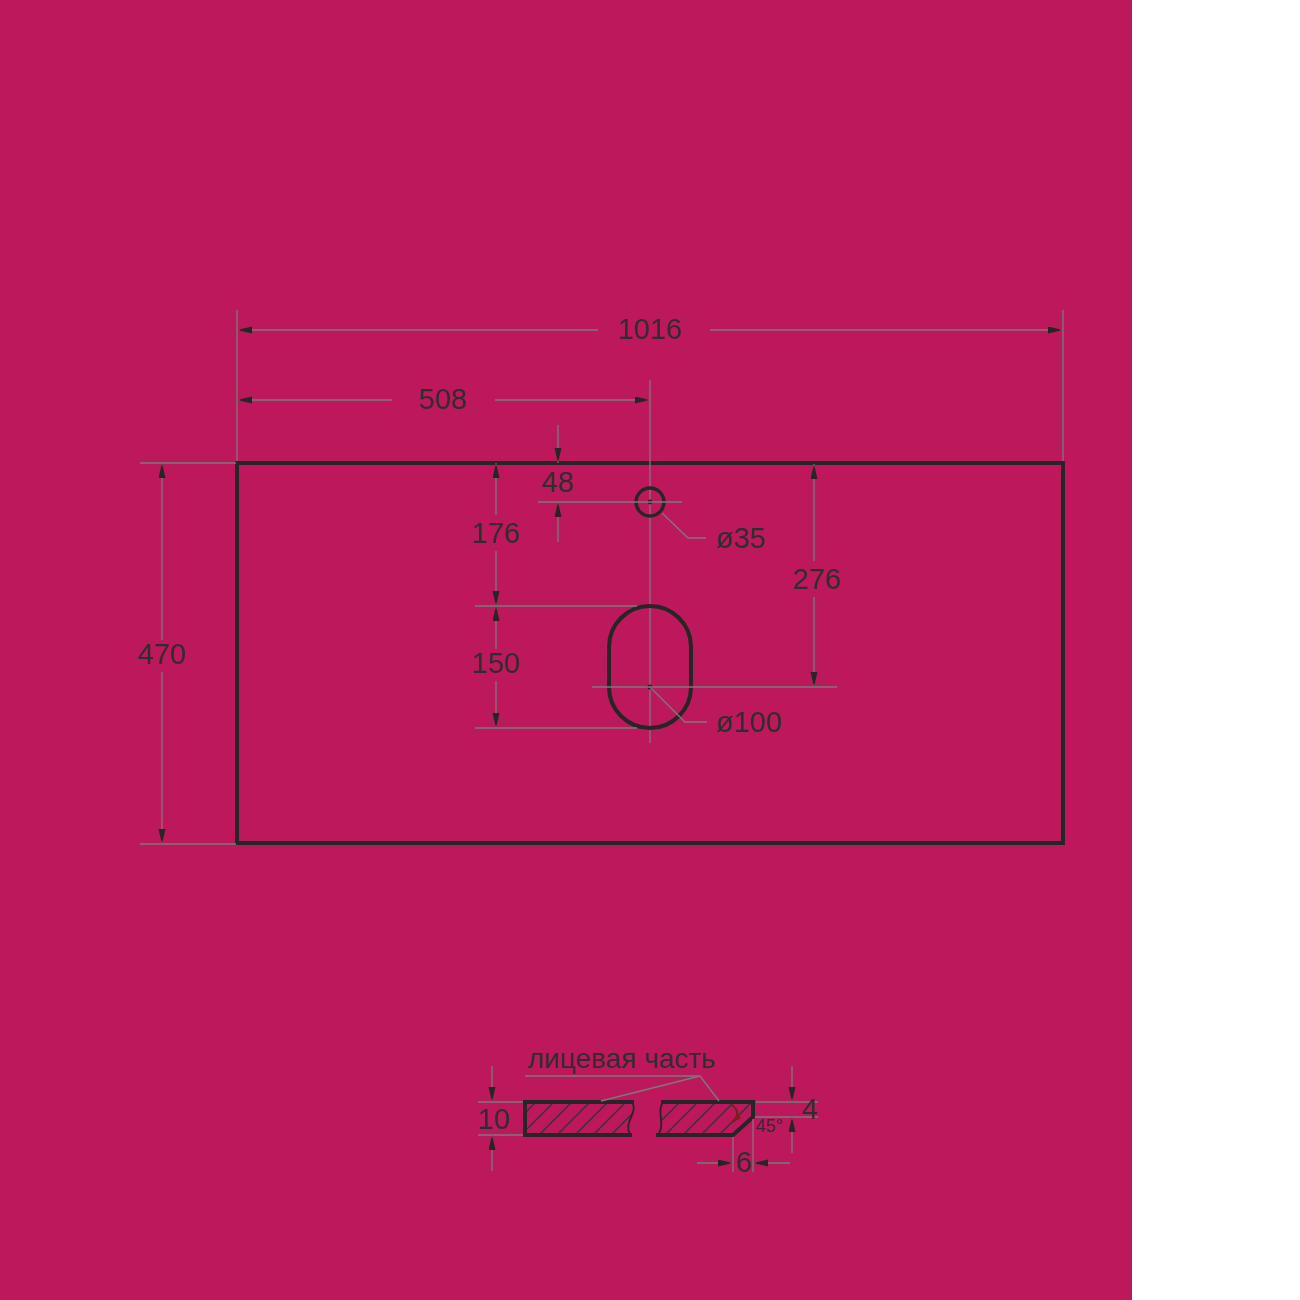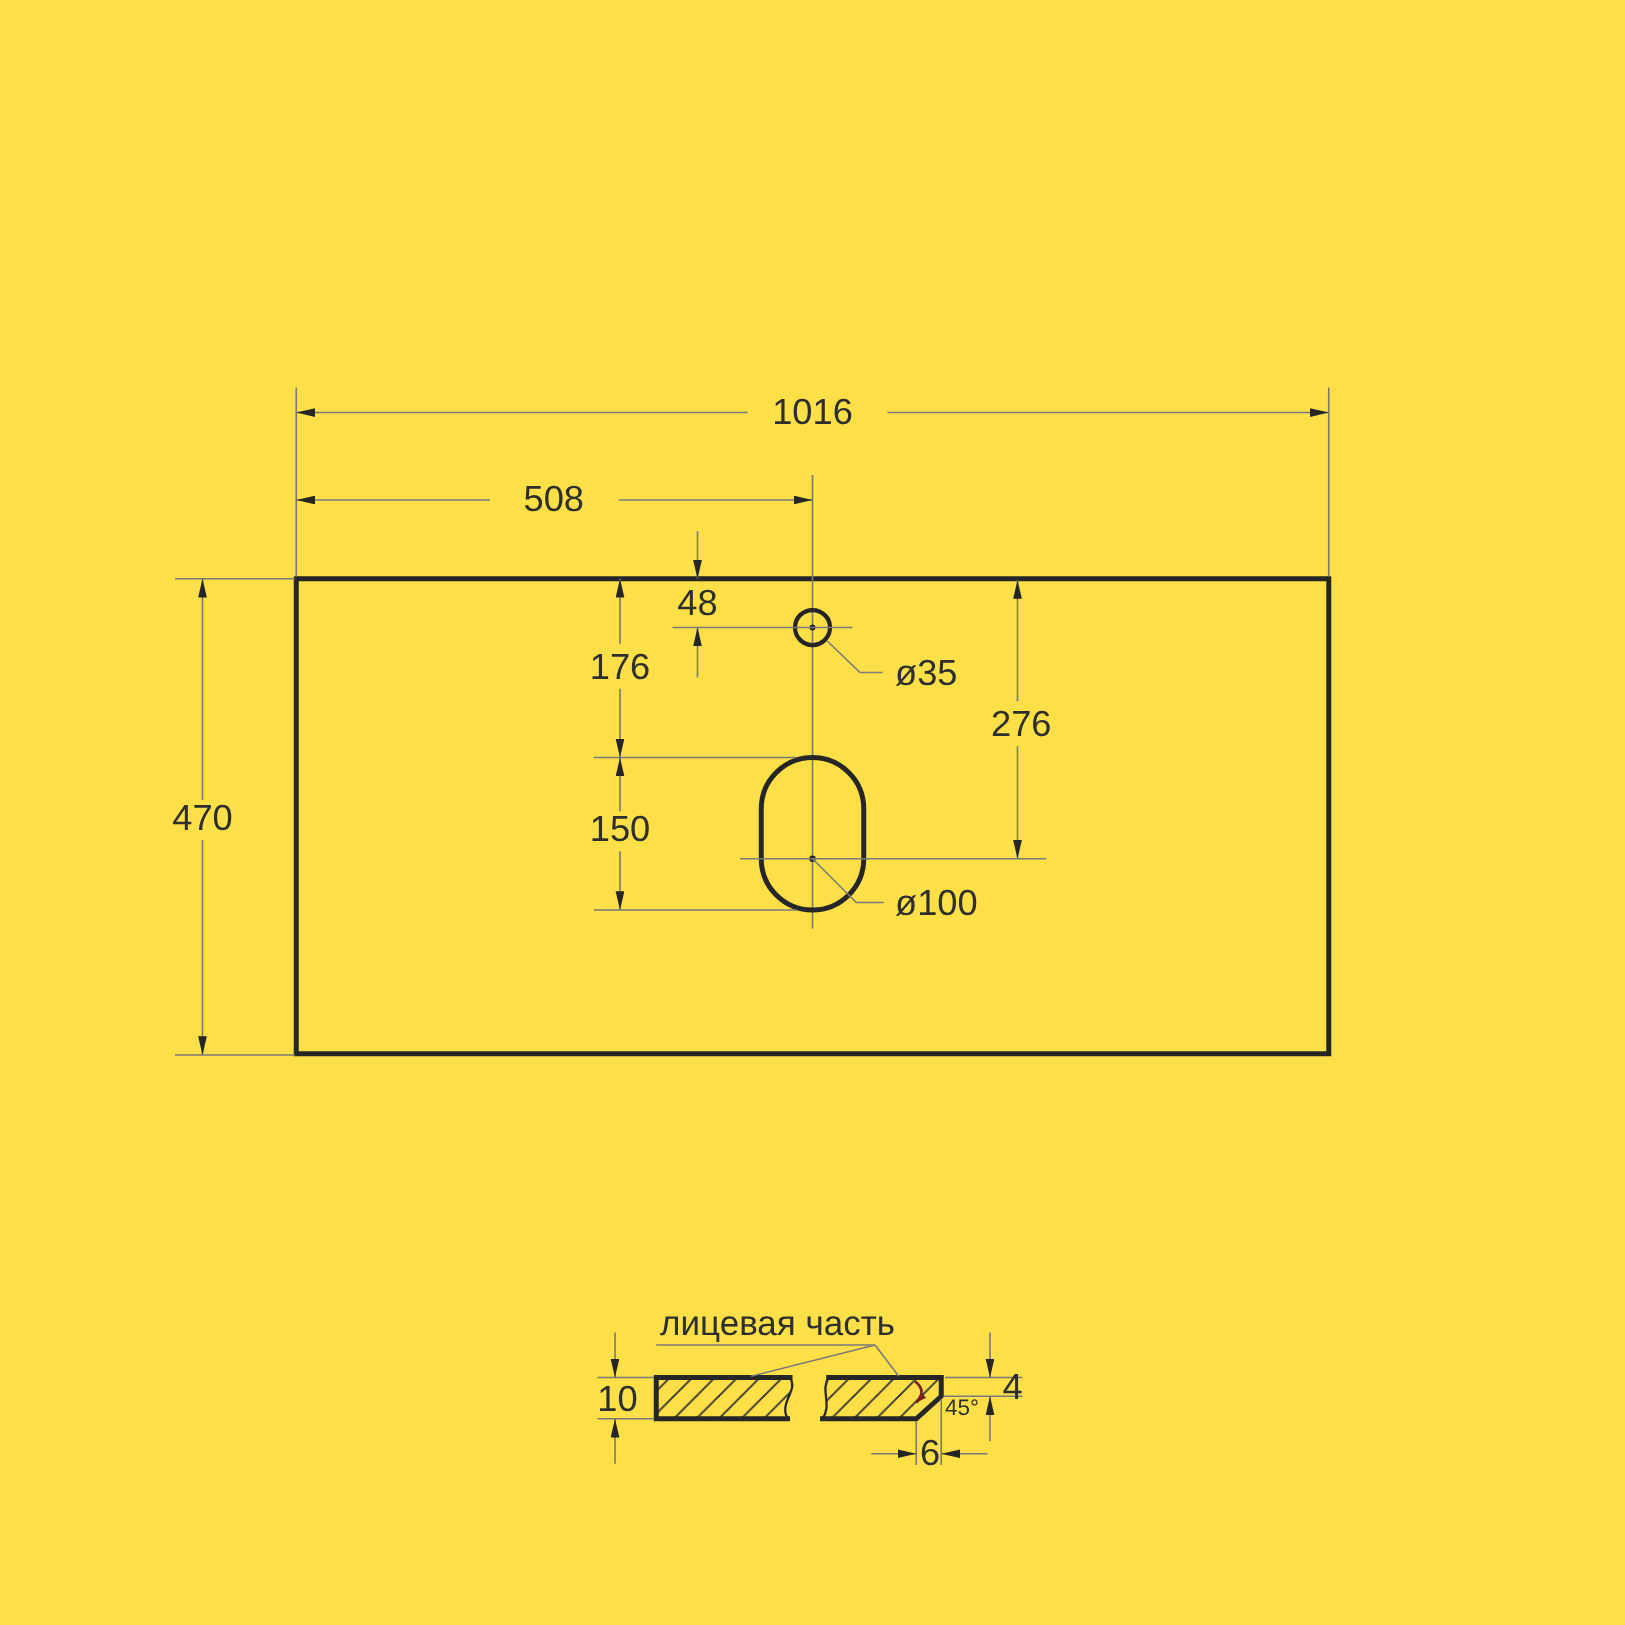--- a/index.html
+++ b/index.html
@@ -1,16 +1,16 @@
 <!DOCTYPE html>
 <html><head>
 <meta charset="utf-8">
 <style>
   html,body{margin:0;padding:0;background:#fff;}
-  .page{width:1300px;height:1300px;background:#fde047;position:relative;}
+  .page{width:1132px;height:1300px;background:#be185d;position:relative;}
   svg{display:block;}
   .ol{stroke:#262626;stroke-width:4;fill:none;stroke-linecap:square;}
   .ol2{stroke:#262626;stroke-width:3.4;fill:none;}
   .thin{stroke:#7a7a7a;stroke-width:1.3;fill:none;}
   .brk{stroke:#262626;stroke-width:1.8;fill:none;}
   .hatchline{stroke:#333;stroke-width:1.5;}
   .lbl{font-family:"Liberation Sans","DejaVu Sans",sans-serif;font-size:29px;fill:#2e2e2e;}
   .lbl-title{font-family:"Liberation Sans","DejaVu Sans",sans-serif;font-size:28px;fill:#2e2e2e;}
   .lbl-sm{font-family:"Liberation Sans","DejaVu Sans",sans-serif;font-size:18px;fill:#2e2e2e;}
 </style>

